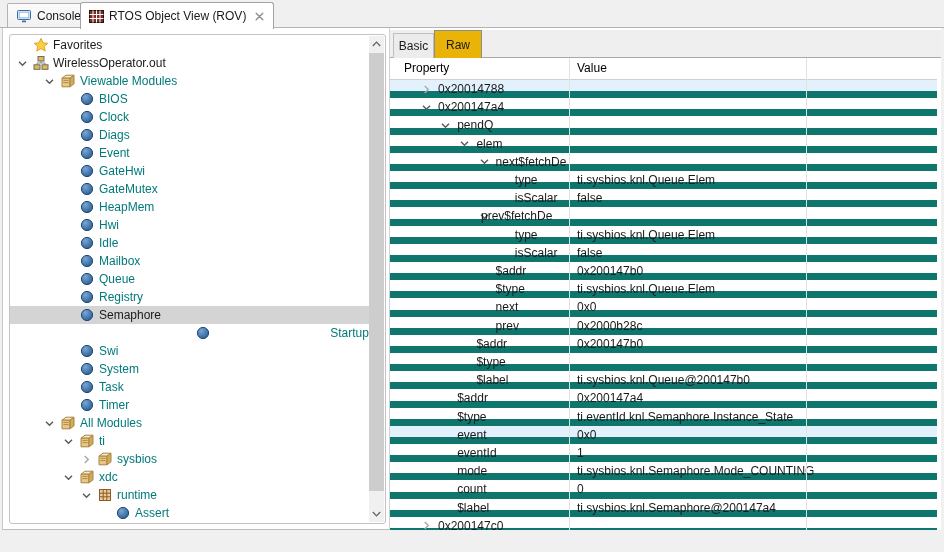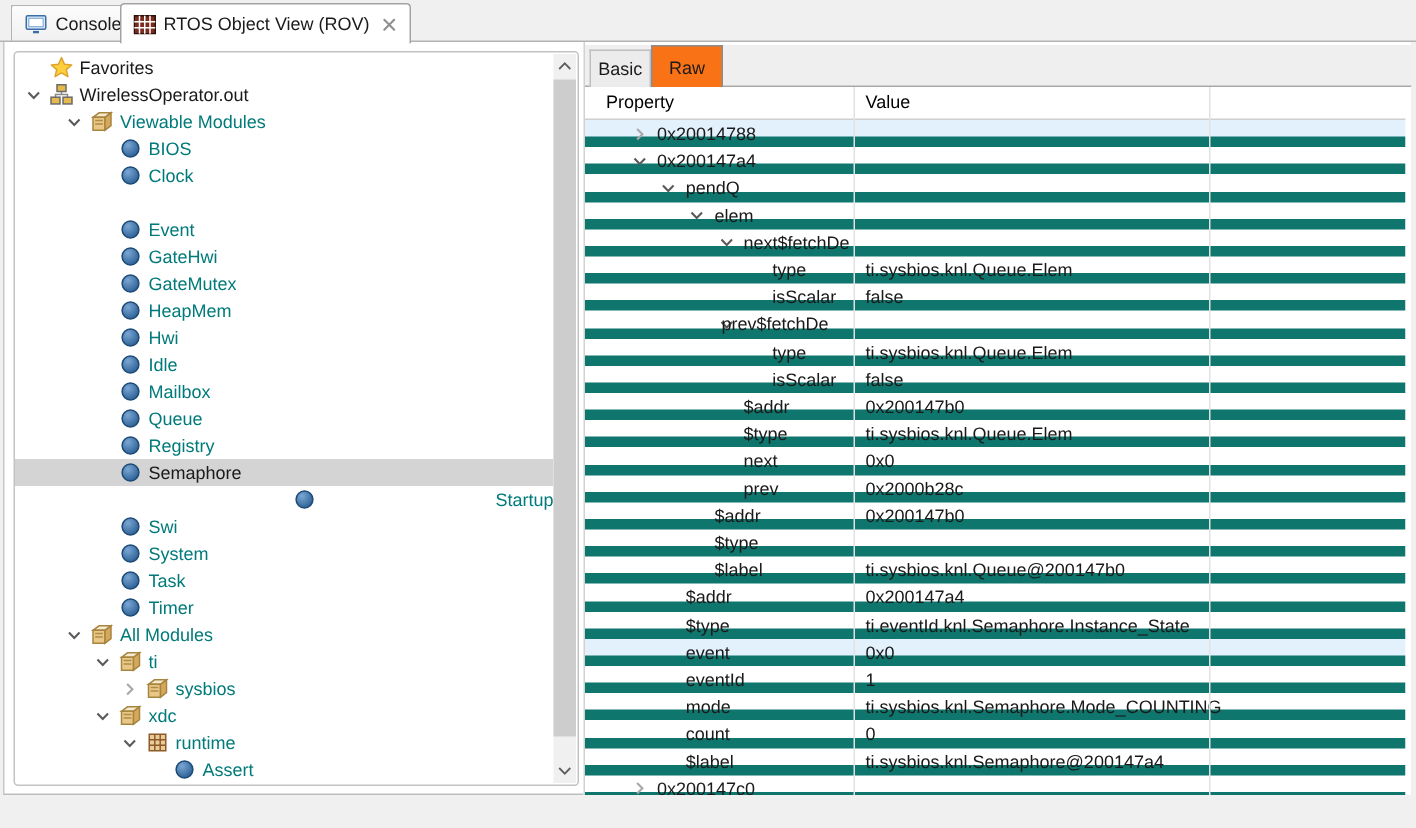--- a/index.html
+++ b/index.html
@@ -42,21 +42,21 @@
 
   
   .inspector{position:absolute;left:389px;top:28px;width:552px;height:502px;background:#fff;
         border-left:1px solid #d2d2d2;box-sizing:border-box;overflow:hidden;}
   .insp-strip{position:absolute;left:0;top:2px;width:100%;height:28px;background:#efefef;
         border-bottom:1px solid #a9a9a9;box-sizing:border-box;}
   .insp-tab{position:absolute;box-sizing:border-box;display:flex;align-items:center;justify-content:center;
         font-size:12px;}
   .insp-tab.inactive{left:3px;top:5px;width:41px;height:25px;background:#ececec;
         border:1px solid #bfbfbf;border-bottom:none;}
-  .insp-tab.active{left:44px;top:2px;width:48px;height:28px;background:#f97316;
+  .insp-tab.active{left:44px;top:2px;width:48px;height:28px;background:#eab308;
         border:1px solid #8c8c8c;border-bottom:none;z-index:2;}
 
   .table-header{position:absolute;left:0;top:30px;width:calc(100% - 4px);height:22px;background:#fff;
         border-bottom:1px solid #cfcfcf;box-sizing:border-box;text-align:right;}
   .col-label{position:absolute;top:0;line-height:21px;font-size:12px;color:#000;}
   .col-prop{left:14px;} .col-val{left:187px;}
 
   .vline{position:absolute;top:30px;bottom:0;width:1px;background:#e2e2e2;z-index:3;}
   .v1{left:179px;} .v2{left:416px;}
 
@@ -166,20 +166,35 @@
               <defs>
                 <radialGradient id="gmod" cx="35%" cy="30%" r="75%">
                   <stop offset="0%" stop-color="#7aa7d4"></stop>
                   <stop offset="100%" stop-color="#2b5f94"></stop>
                 </radialGradient>
               </defs>
               <circle cx="8" cy="8" r="5.6" fill="url(#gmod)" stroke="#1d4a77"></circle>
             </svg>
           </span>
     <span class="tlabel teal">Clock</span>
+  </div>
+        <div class="tree-item" style="top: 91px; padding-left: 53px;">
+    <span class="chev"></span>
+    <span class="ticon">
+            <svg width="16" height="16" viewBox="0 0 16 16">
+              <defs>
+                <radialGradient id="gmod" cx="35%" cy="30%" r="75%">
+                  <stop offset="0%" stop-color="#7aa7d4"></stop>
+                  <stop offset="100%" stop-color="#2b5f94"></stop>
+                </radialGradient>
+              </defs>
+              <circle cx="8" cy="8" r="5.6" fill="url(#gmod)" stroke="#1d4a77"></circle>
+            </svg>
+          </span>
+    <span class="tlabel teal">Diags</span>
   </div>
         <div class="tree-item" style="top: 109px; padding-left: 53px;">
     <span class="chev"></span>
     <span class="ticon">
             <svg width="16" height="16" viewBox="0 0 16 16">
               <defs>
                 <radialGradient id="gmod" cx="35%" cy="30%" r="75%">
                   <stop offset="0%" stop-color="#7aa7d4"></stop>
                   <stop offset="100%" stop-color="#2b5f94"></stop>
                 </radialGradient>

